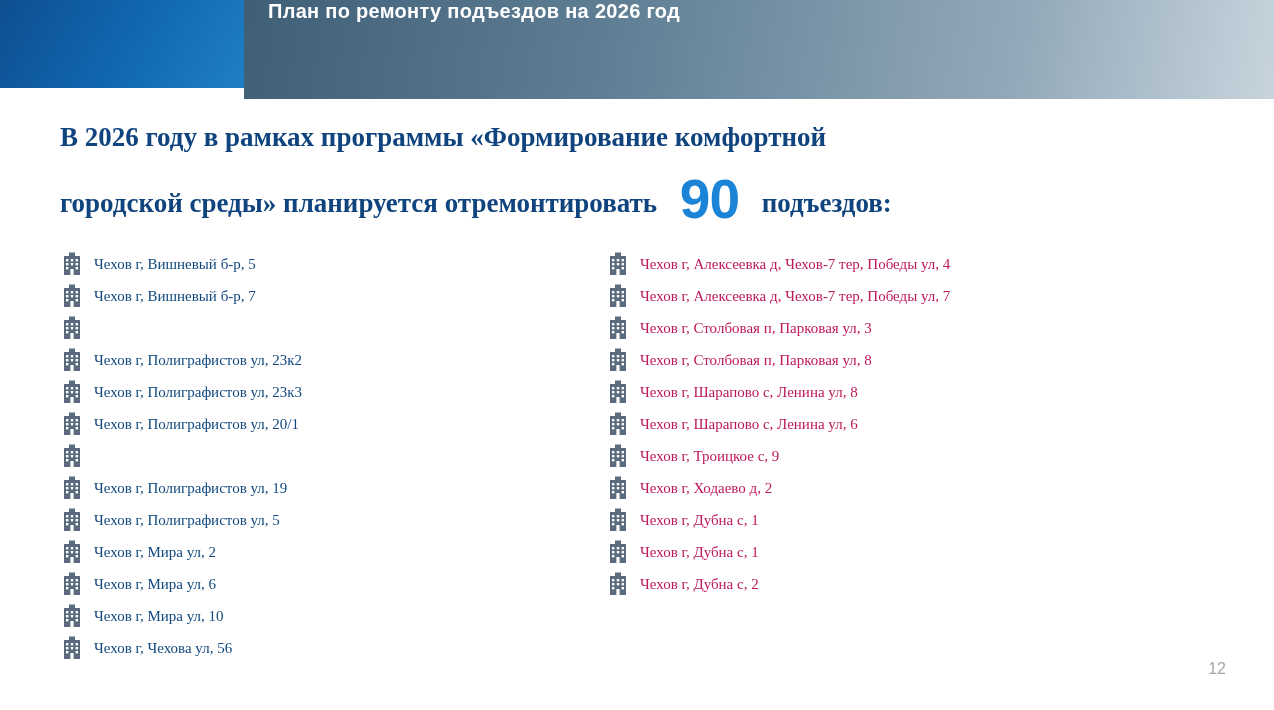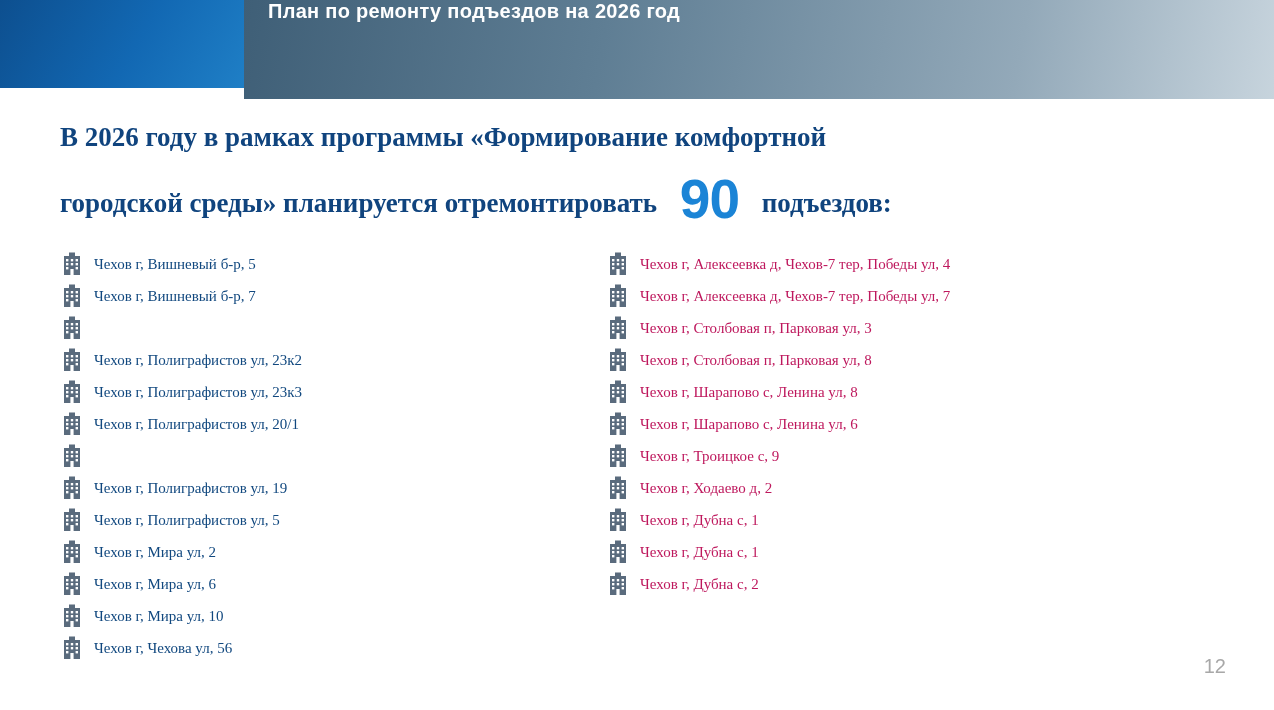--- a/index.html
+++ b/index.html
@@ -116,21 +116,21 @@
     white-space: nowrap;
   }
   .col-right .addr-text { color: #be185d; }
 
   
   .slide-number {
     position: absolute;
     right: 48px;
     bottom: 32px;
     font-family: "Liberation Sans", sans-serif;
-    font-size: 20px;
+    font-size: 16px;
     color: #a8a8a8;
     margin-top: 32px;
   }
 </style>
 </head>
 <body>
 
 <div class="header">
   <div class="header-left"></div>
   <div class="header-right">

